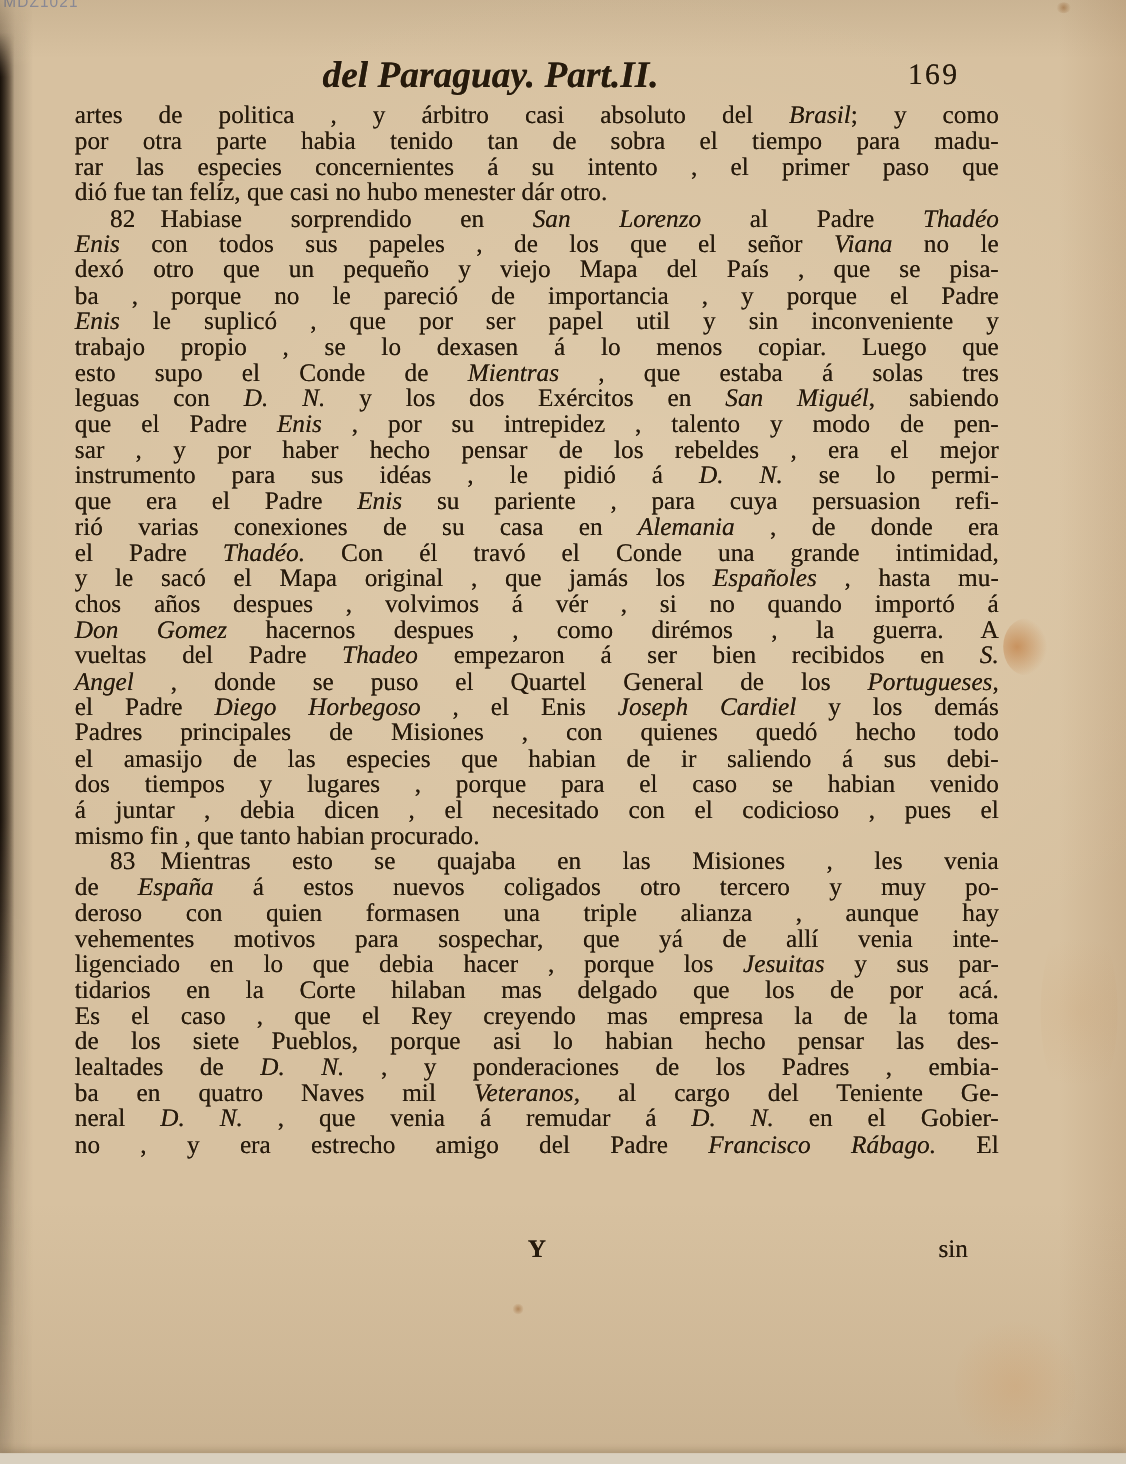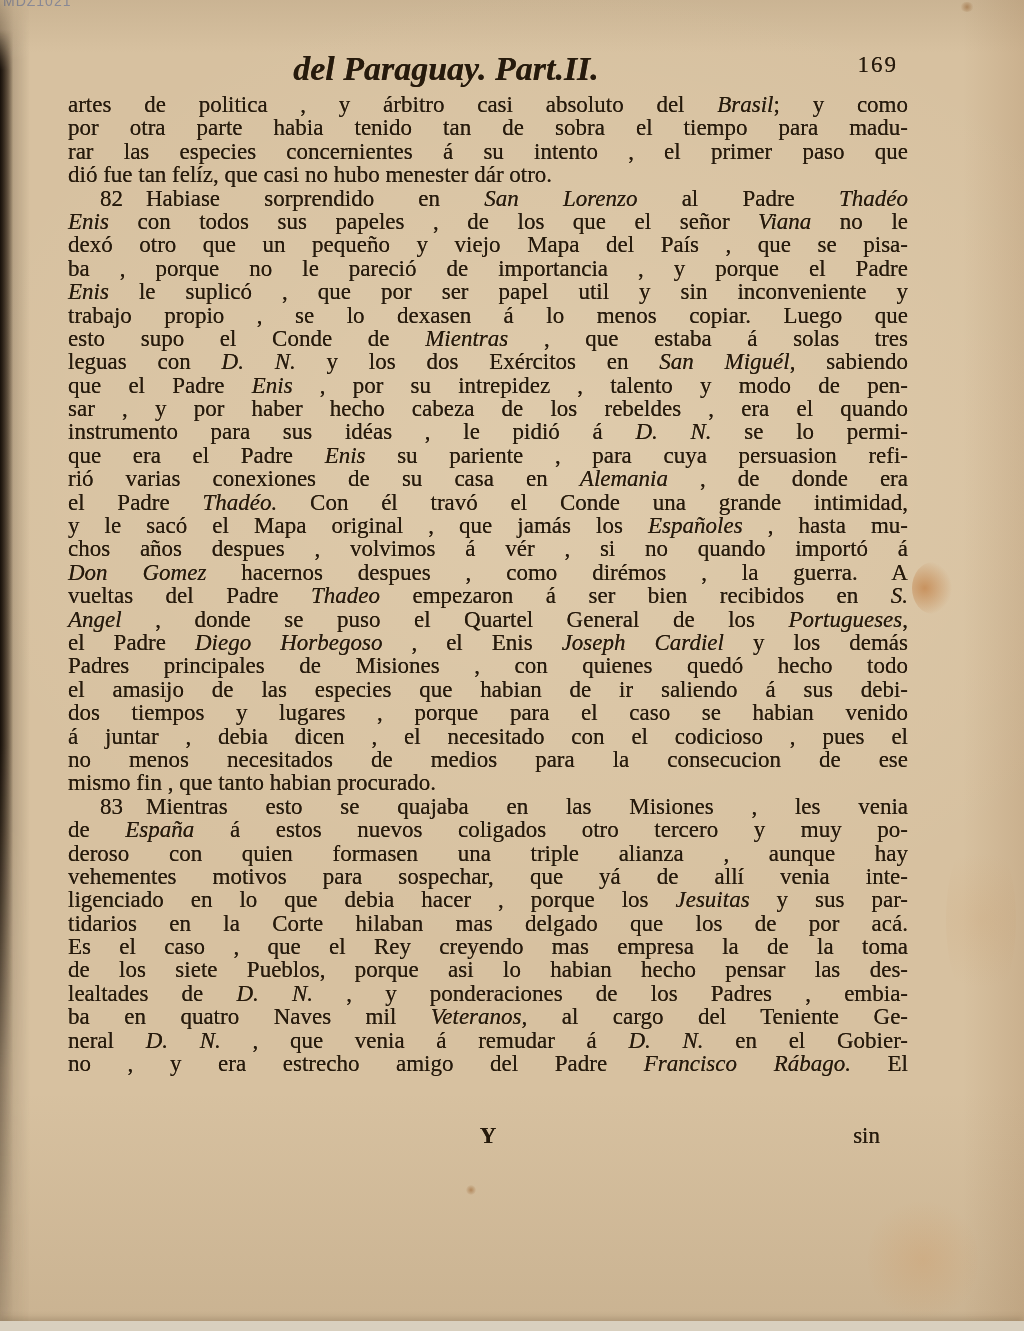--- a/index.html
+++ b/index.html
@@ -72,22 +72,22 @@
   .running-header {
     position: absolute; top: 50px; left: 68px; width: 840px; height: 32px;
   }
   .header-title {
     position: absolute; left: 45%; transform: translateX(-50%);
     font-style: italic; font-size: 34px; font-weight: 600;
     white-space: nowrap;
     text-shadow: 0 0 0.5px rgba(38,26,12,0.8);
   }
   .page-number {
-    position: absolute; right: 10px; top: 2px;
-    font-size: 23px; letter-spacing: 2px;
+    position: absolute; right: 36px; top: 2px;
+    font-size: 27px; letter-spacing: 2px;
     text-shadow: 0 0 0.5px rgba(38,26,12,0.8);
     text-align: center;
   }
   
   .text-block {
     position: absolute; top: 93px; left: 68px; width: 840px;
     font-size: 23px;
     text-shadow: 0 0 0.55px rgba(38,26,12,0.85);
   }
   .line {
@@ -138,36 +138,35 @@
       <div>
         <div class="line indent"><span>82 Habiase sorprendido en </span><span class="it">San Lorenzo</span><span> al Padre </span><span class="it">Thadéo</span></div>
         <div class="line"><span class="it">Enis</span><span> con todos sus papeles , de los que el señor </span><span class="it">Viana</span><span> no le</span></div>
         <div class="line"><span>dexó otro que un pequeño y viejo Mapa del País , que se pisa-</span></div>
         <div class="line"><span>ba , porque no le pareció de importancia , y porque el Padre</span></div>
         <div class="line"><span class="it">Enis</span><span> le suplicó , que por ser papel util y sin inconveniente y</span></div>
         <div class="line"><span>trabajo propio , se lo dexasen á lo menos copiar. Luego que</span></div>
         <div class="line"><span>esto supo el Conde de </span><span class="it">Mientras</span><span> , que estaba á solas tres</span></div>
         <div class="line"><span>leguas con </span><span class="it">D. N.</span><span> y los dos Exércitos en </span><span class="it">San Miguél</span><span>, sabiendo</span></div>
         <div class="line"><span>que el Padre </span><span class="it">Enis</span><span> , por su intrepidez , talento y modo de pen-</span></div>
-        <div class="line"><span>sar , y por haber hecho cabeza de los rebeldes , era el quando</span></div>
+        <div class="line"><span>sar , y por haber hecho pensar de los rebeldes , era el mejor</span></div>
         <div class="line"><span>instrumento para sus idéas , le pidió á </span><span class="it">D. N.</span><span> se lo permi-</span></div>
         <div class="line"><span>que era el Padre </span><span class="it">Enis</span><span> su pariente , para cuya persuasion refi-</span></div>
         <div class="line"><span>rió varias conexiones de su casa en </span><span class="it">Alemania</span><span> , de donde era</span></div>
         <div class="line"><span>el Padre </span><span class="it">Thadéo.</span><span> Con él travó el Conde una grande intimidad,</span></div>
         <div class="line"><span>y le sacó el Mapa original , que jamás los </span><span class="it">Españoles</span><span> , hasta mu-</span></div>
         <div class="line"><span>chos años despues , volvimos á vér , si no quando importó á</span></div>
         <div class="line"><span class="it">Don Gomez</span><span> hacernos despues , como dirémos , la guerra. A</span></div>
         <div class="line"><span>vueltas del Padre </span><span class="it">Thadeo</span><span> empezaron á ser bien recibidos en </span><span class="it">S.</span></div>
         <div class="line"><span class="it">Angel</span><span> , donde se puso el Quartel General de los </span><span class="it">Portugueses</span><span>,</span></div>
         <div class="line"><span>el Padre </span><span class="it">Diego Horbegoso</span><span> , el Enis </span><span class="it">Joseph Cardiel</span><span> y los demás</span></div>
         <div class="line"><span>Padres principales de Misiones , con quienes quedó hecho todo</span></div>
         <div class="line"><span>el amasijo de las especies que habian de ir saliendo á sus debi-</span></div>
         <div class="line"><span>dos tiempos y lugares , porque para el caso se habian venido</span></div>
         <div class="line"><span>á juntar , debia dicen , el necesitado con el codicioso , pues el</span></div>
-        <div class="line"><span>no menos necesitados de medios para la consecucion de ese</span></div>
         <div class="line last"><span>mismo fin , que tanto habian procurado.</span></div>
       </div>
       <div>
         <div class="line indent"><span>83 Mientras esto se quajaba en las Misiones , les venia</span></div>
         <div class="line"><span>de </span><span class="it">España</span><span> á estos nuevos coligados otro tercero y muy po-</span></div>
         <div class="line"><span>deroso con quien formasen una triple alianza , aunque hay</span></div>
         <div class="line"><span>vehementes motivos para sospechar, que yá de allí venia inte-</span></div>
         <div class="line"><span>ligenciado en lo que debia hacer , porque los </span><span class="it">Jesuitas</span><span> y sus par-</span></div>
         <div class="line"><span>tidarios en la Corte hilaban mas delgado que los de por acá.</span></div>
         <div class="line"><span>Es el caso , que el Rey creyendo mas empresa la de la toma</span></div>

